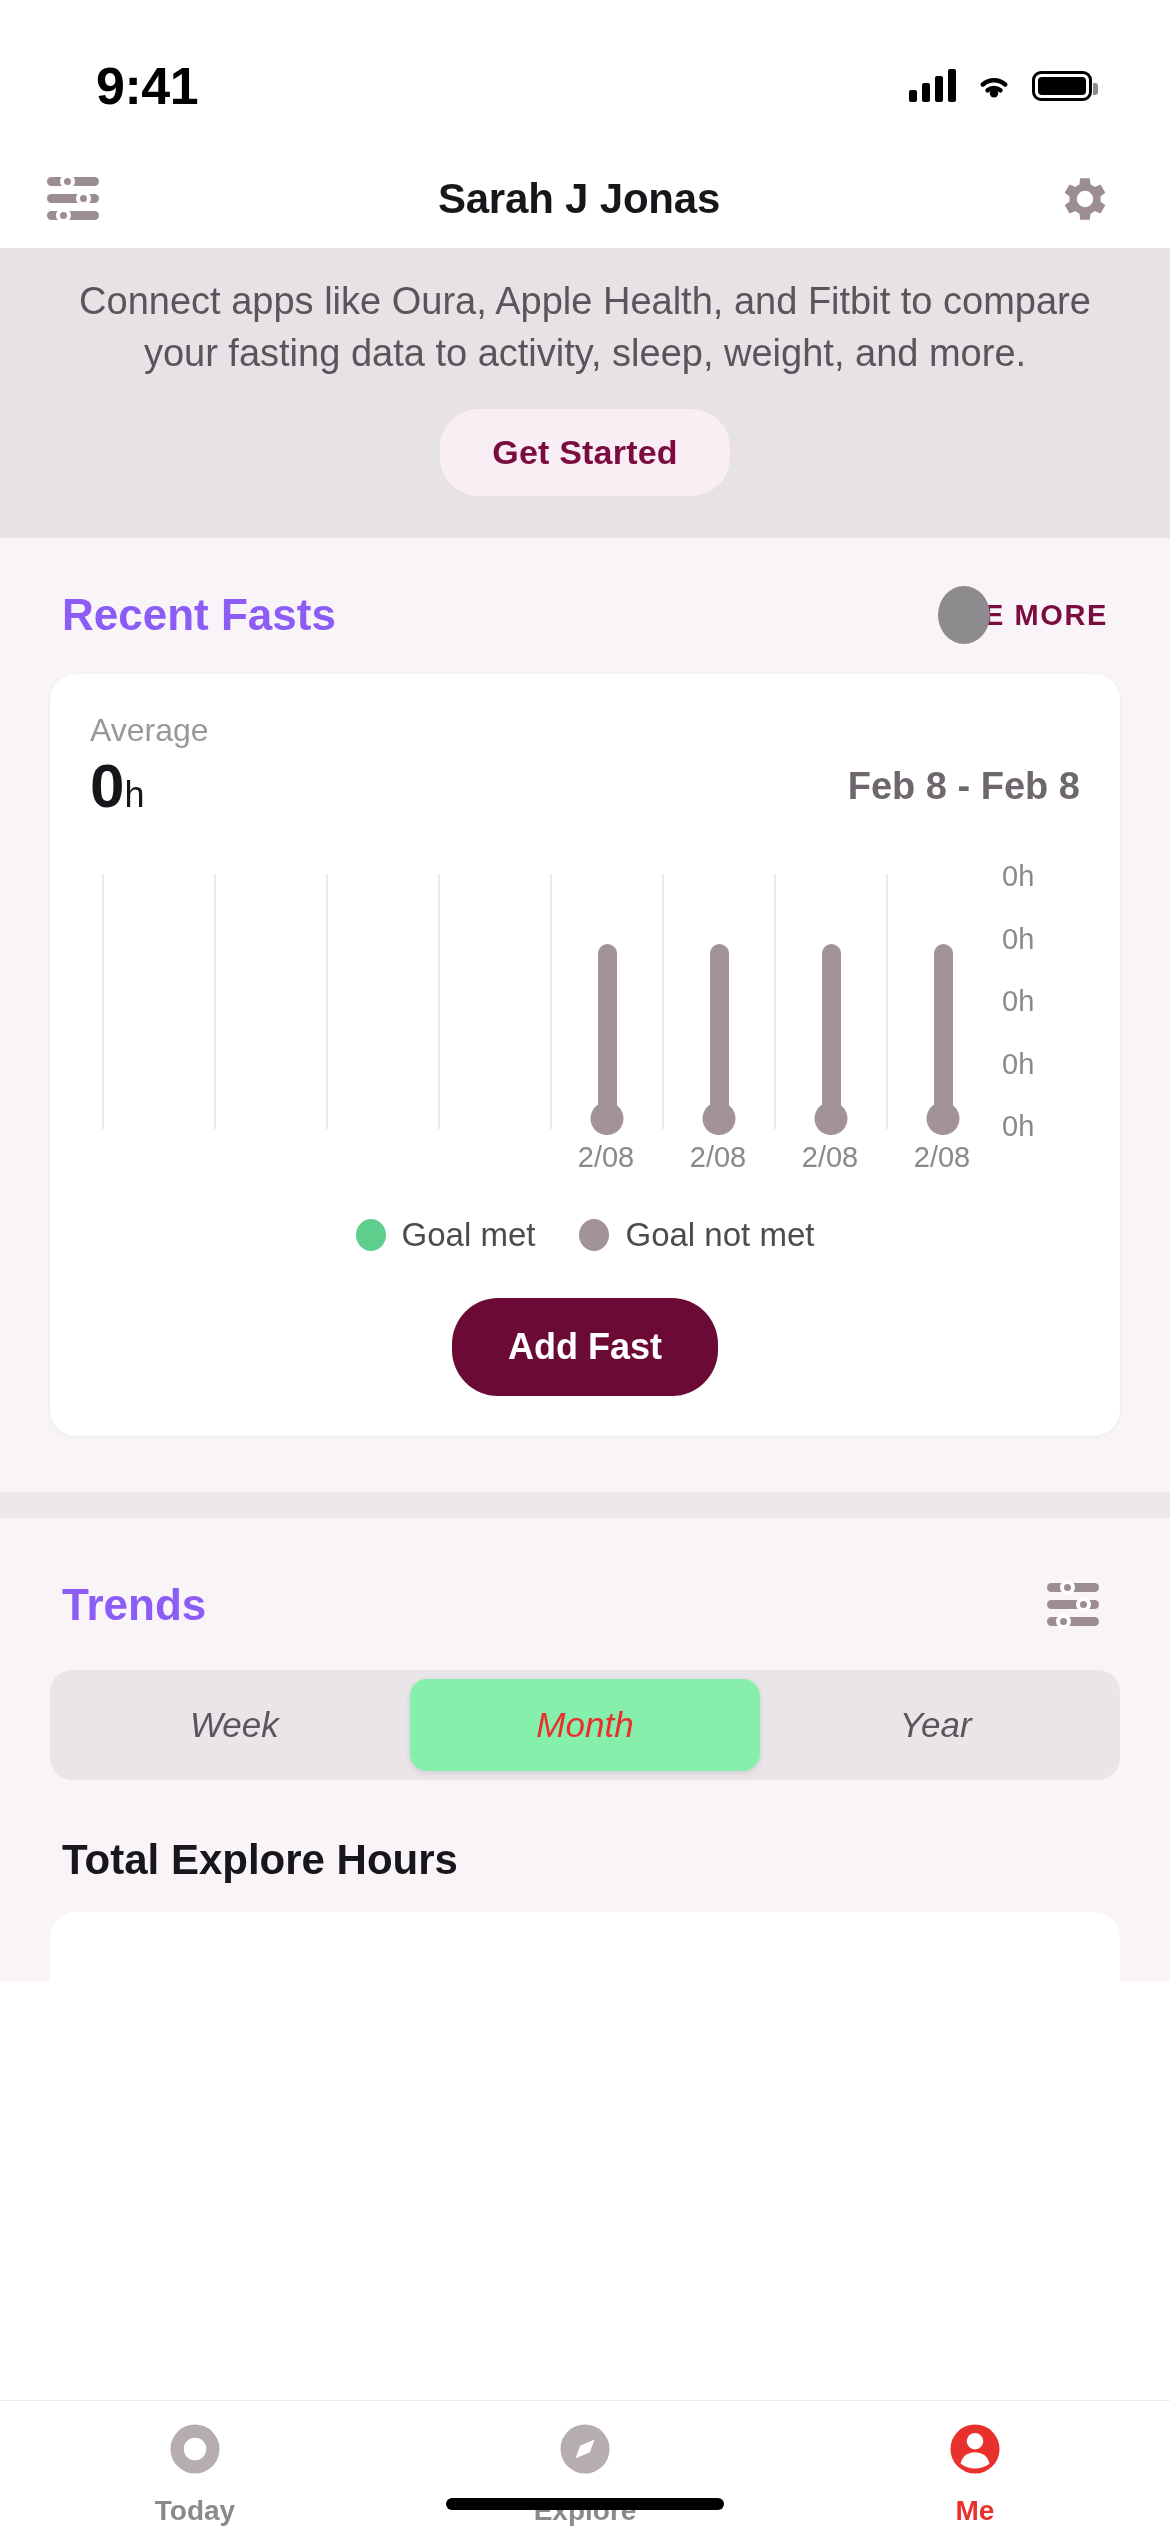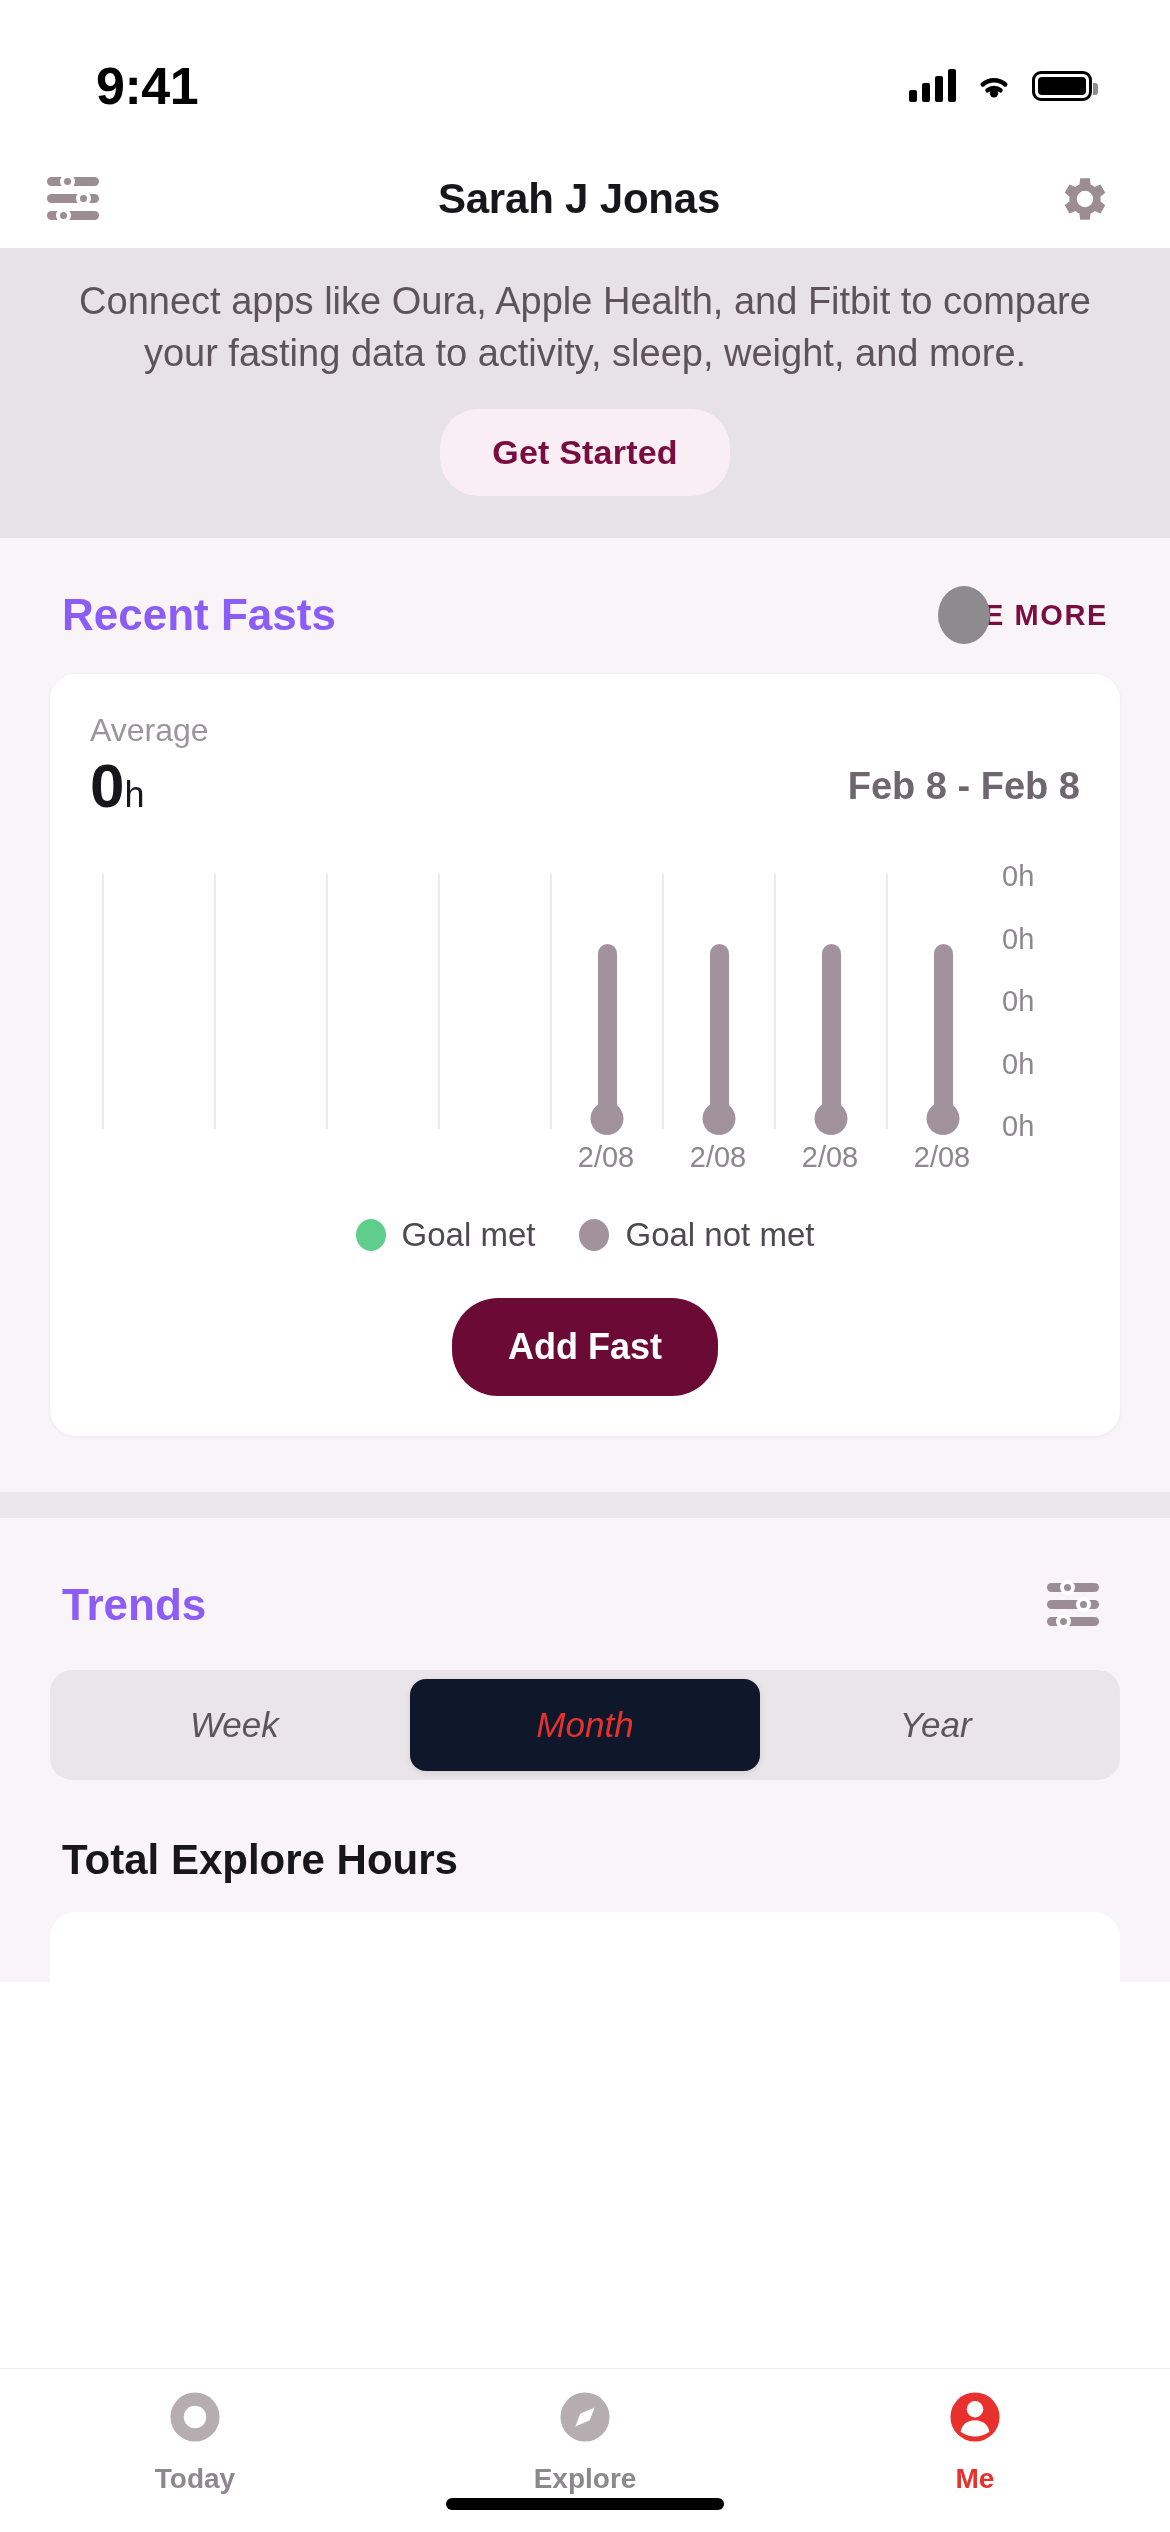--- a/index.html
+++ b/index.html
@@ -154,31 +154,31 @@
   .trends{ background:#f9f4f7; padding-bottom:0; }
   .seg{
     display:flex; margin:30px 50px 0 50px;
     background:#eae5e9; border-radius:22px; padding:9px; gap:0;font-style:italic;
   }
   .seg .opt{
     flex:1; text-align:center; font-size:35px; color:#5c555b;
     padding:26px 0; border-radius:16px; cursor:pointer;
   }
   .seg .opt.active{
-    background:#0f172a; color:#e8312c; box-shadow:0 2px 6px rgba(0,0,0,.10);
+    background:#86efac; color:#e8312c; box-shadow:0 2px 6px rgba(0,0,0,.10);border-radius:17px;
   }
   .sub-title{ font-size:42px; font-weight:700; color:#17161a; padding:56px 0 0 62px; }
   .stub-card{
     background:#ffffff; margin:28px 50px 0 50px; height:70px;
     border-radius:26px 26px 0 0;
   }
 
   
   .tabbar{
-    position:absolute; left:0; bottom:0; width:1170px; height:164px;
+    position:absolute; left:0; bottom:0; width:1170px; height:132px;
     background:rgba(255,255,255,.94);
     border-top:1px solid #eceaec;
     display:flex; align-items:flex-start; padding-top:16px;
   }
   .tab{ flex:1; display:flex; flex-direction:column; align-items:center; gap:10px; cursor:pointer; }
   .tab .tlabel{ font-size:28px; font-weight:600; color:#8d888d; }
   .tab.active .tlabel{ color:#e8312c; }
   .home-ind{
     position:absolute; bottom:22px; left:50%; transform:translateX(-50%);
     width:278px; height:12px; background:#000; border-radius:8px;

